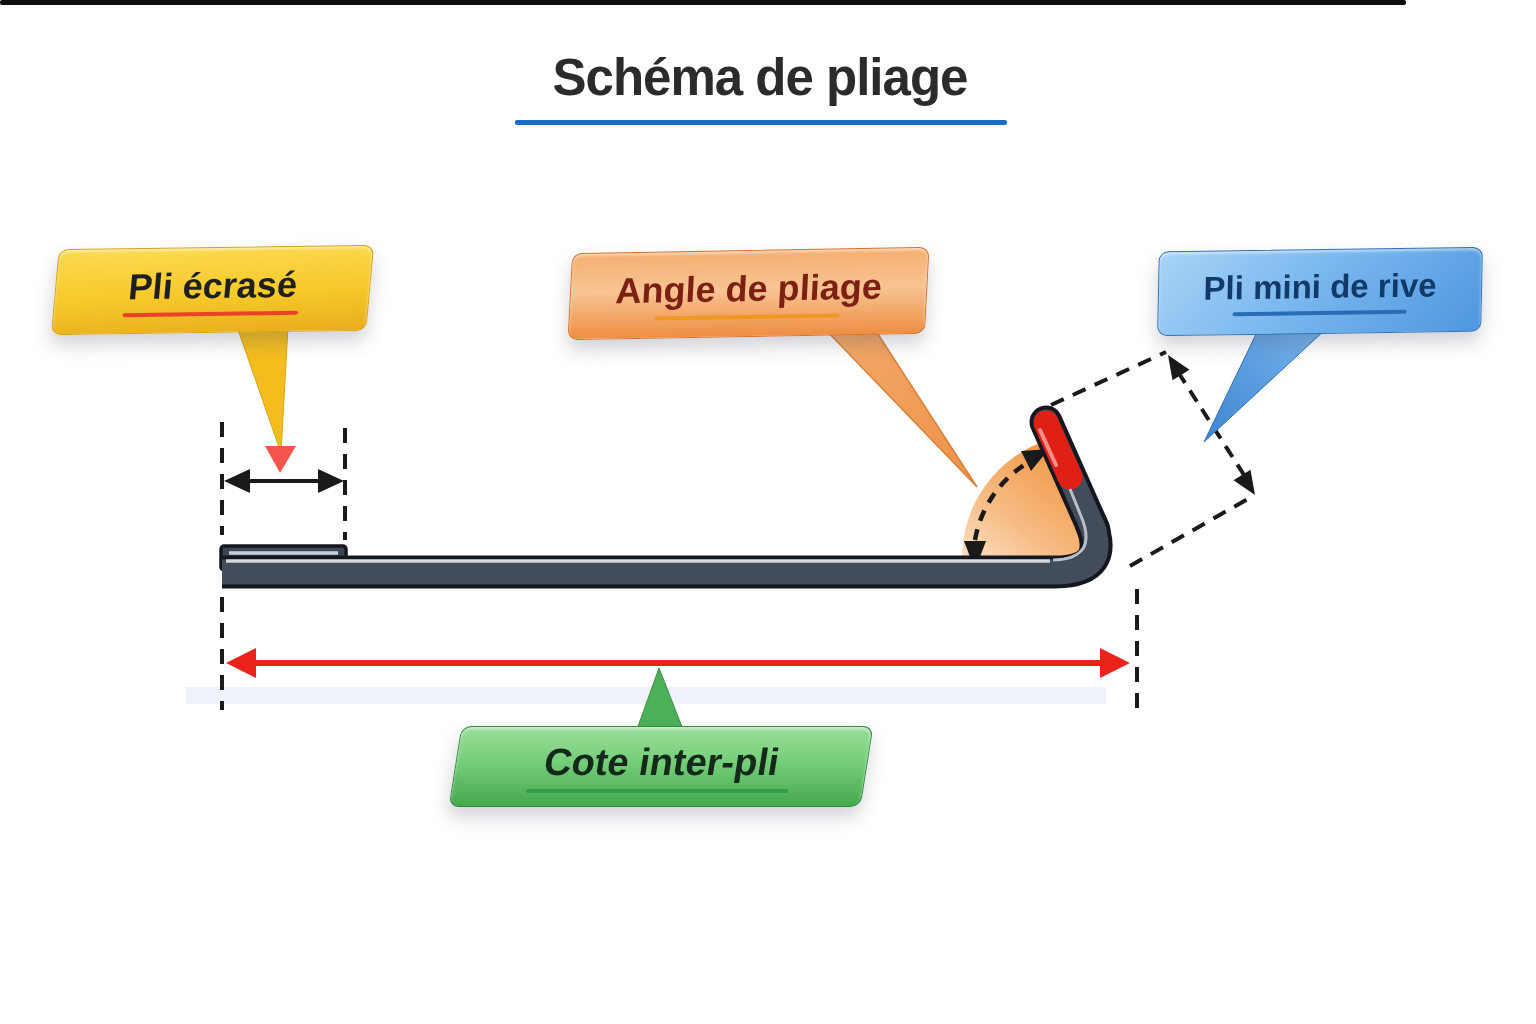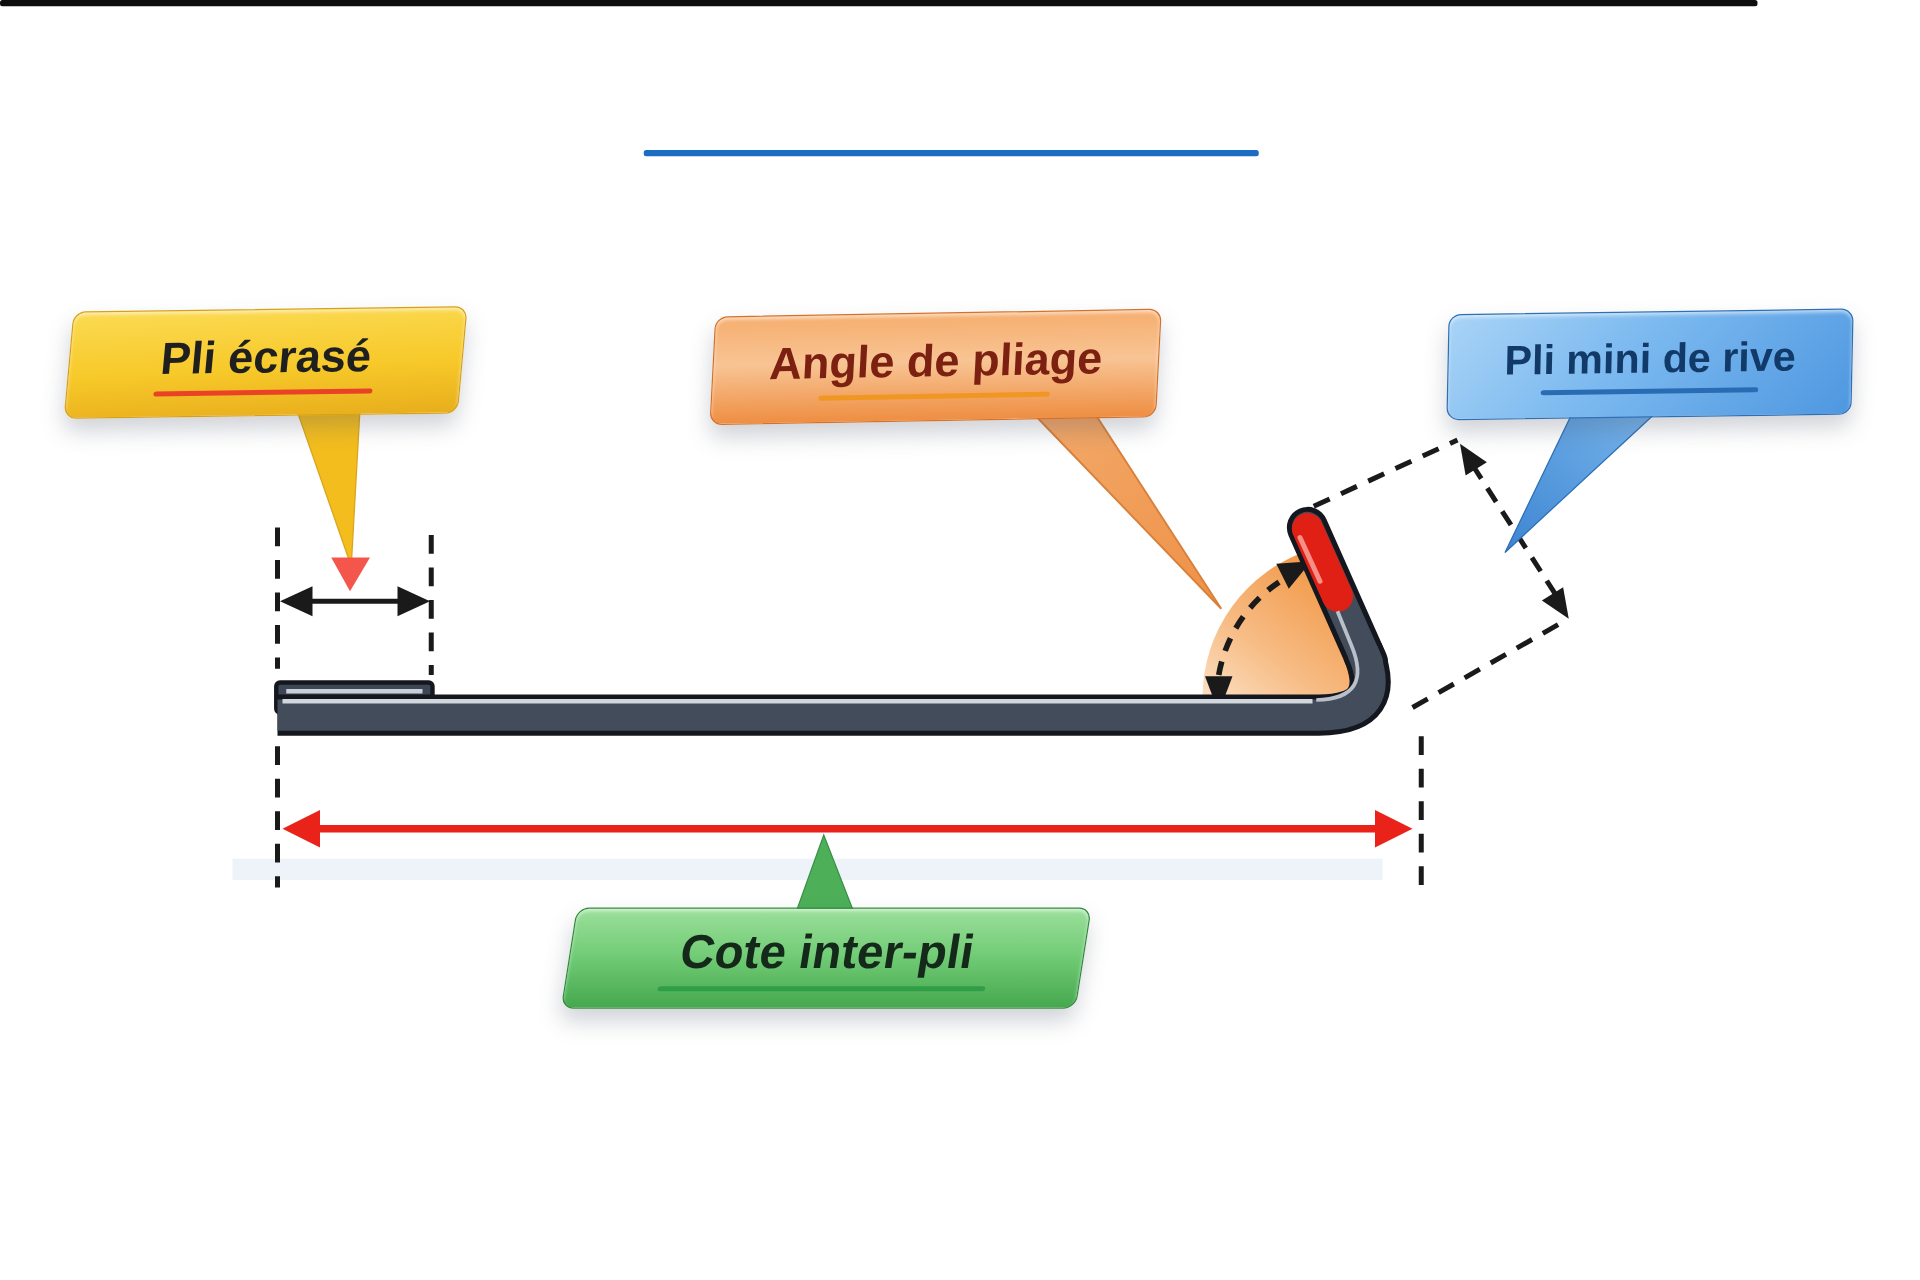--- a/index.html
+++ b/index.html
@@ -139,20 +139,21 @@
     <g>
       <polygon points="236,324 288,327 281,453" fill="#f3bd1e" stroke="#d9a51a" stroke-width="1"></polygon>
       <polygon points="265,446 296,446 280,473" fill="#f4564c"></polygon>
       <polygon points="823,327 876,331 977,487" fill="url(#orangeTailGrad)" stroke="#d9803a" stroke-width="1.5"></polygon>
       <polygon points="1260,326 1326,329 1204,442" fill="url(#blueTailGrad)" stroke="#2d6fb6" stroke-width="1"></polygon>
       <polygon points="636,732 684,732 659,668" fill="#4db058" stroke="#3a9047" stroke-width="1"></polygon>
     </g>
   </svg>
 
   <div class="overlay">
+    <div class="title">Schéma de pliage</div>
     <div class="title-underline"></div>
 
     <div class="callout co-yellow">
       <span>Pli écrasé</span>
       <div class="ul"></div>
     </div>
 
     <div class="callout co-orange">
       <span>Angle de pliage</span>
       <div class="ul"></div>

